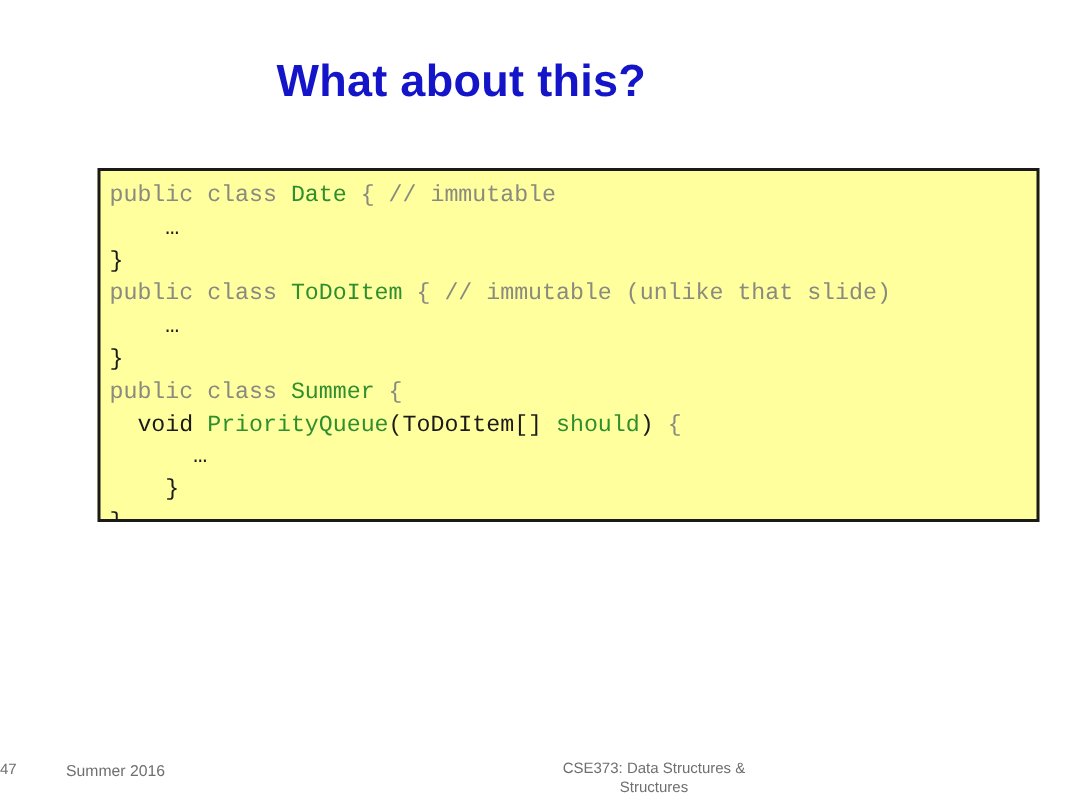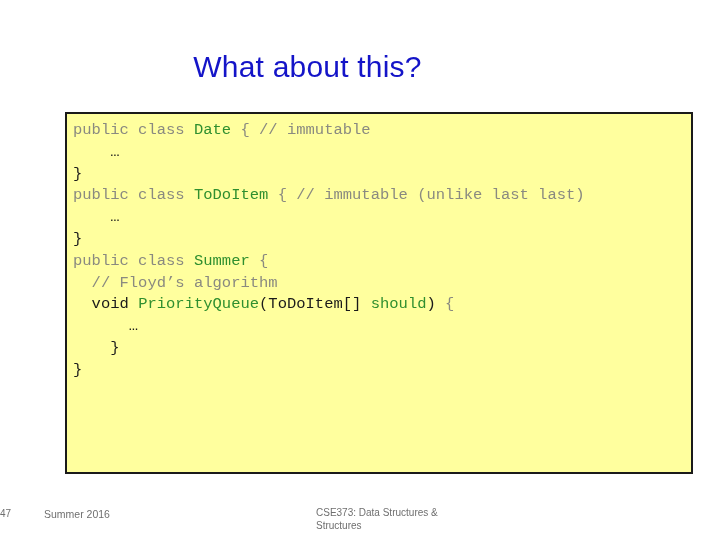--- a/index.html
+++ b/index.html
@@ -12,39 +12,39 @@
     height: 540px;
     position: relative;
     overflow: hidden;
     font-family: "Liberation Sans", sans-serif;
   }
 
   
   #slide-title {
     position: absolute;
     left: 0;
-    top: 50px;
+    top: 38px;
     width: 615px;
     text-align: center;
     color: #1414C8;
     font-family: "Liberation Sans", sans-serif;
     font-size: 30px;
-    font-weight: normal;
+    font-weight: bold;
     letter-spacing: 0.2px;
     line-height: 34px;
     white-space: nowrap;
   }
 
   
   #code-block {
     position: absolute;
     left: 65px;
     top: 112px;
     width: 628px;
-    height: 362px;
+    height: 236px;
     box-sizing: border-box;
     background: #FFFF9E;
     border: 2px solid #1a1a1a;
     padding: 6px 0 16px 6px;
     overflow: hidden;
   }
   .code-line {
     font-family: "Liberation Mono", "DejaVu Sans Mono", monospace;
     font-size: 15.5px;
     line-height: 21.8px;
@@ -84,41 +84,40 @@
     width: 720px;
     color: #6f6f6f;
     font-size: 10px;
     font-family: "Liberation Sans", sans-serif;
   }
   #footer-right {
     position: absolute;
     right: 28px;
     top: 6px;
     width: 240px;
-    text-align: left;
+    text-align: center;
     color: #6f6f6f;
     font-size: 10px;
     line-height: 13px;
     font-family: "Liberation Sans", sans-serif;
   }
 </style>
 </head>
 <body>
 
 <div id="slide-title">What about this?</div>
 
 <div id="code-block">
     <div class="code-line"><span class="tok"></span><span class="tok tok-kw">public class </span><span class="tok tok-cls">Date</span><span class="tok tok-punct"> { </span><span class="tok tok-cmt">// immutable</span></div>
     <div class="code-line"><span class="tok">    </span><span class="tok tok-ell">…</span></div>
     <div class="code-line"><span class="tok"></span><span class="tok tok-plain">}</span></div>
-    <div class="code-line"><span class="tok"></span><span class="tok tok-kw">public class </span><span class="tok tok-cls">ToDoItem</span><span class="tok tok-punct"> { </span><span class="tok tok-cmt">// immutable </span><span class="tok tok-punct">(unlike last last)</span></div>
+    <div class="code-line"><span class="tok"></span><span class="tok tok-kw">public class </span><span class="tok tok-cls">ToDoItem</span><span class="tok tok-punct"> { </span><span class="tok tok-cmt">// immutable </span><span class="tok tok-punct">(unlike that slide)</span></div>
     <div class="code-line"><span class="tok">    </span><span class="tok tok-ell">…</span></div>
     <div class="code-line"><span class="tok"></span><span class="tok tok-plain">}</span></div>
     <div class="code-line"><span class="tok"></span><span class="tok tok-kw">public class </span><span class="tok tok-cls">Summer</span><span class="tok tok-punct"> {</span></div>
-    <div class="code-line"><span class="tok">  </span><span class="tok tok-cmt">// Floyd’s algorithm</span></div>
     <div class="code-line"><span class="tok">  </span><span class="tok tok-plain">void </span><span class="tok tok-cls">PriorityQueue</span><span class="tok tok-plain">(ToDoItem[] </span><span class="tok tok-cls">should</span><span class="tok tok-plain">) </span><span class="tok tok-punct">{</span></div>
     <div class="code-line"><span class="tok">      </span><span class="tok tok-ell">…</span></div>
     <div class="code-line"><span class="tok">    </span><span class="tok tok-plain">}</span></div>
     <div class="code-line"><span class="tok"></span><span class="tok tok-plain">}</span></div>
   </div>
 
 <div id="footer">
   <div id="footer-left">Summer 2016</div>
   <div id="footer-center">47</div>
   <div id="footer-right">

